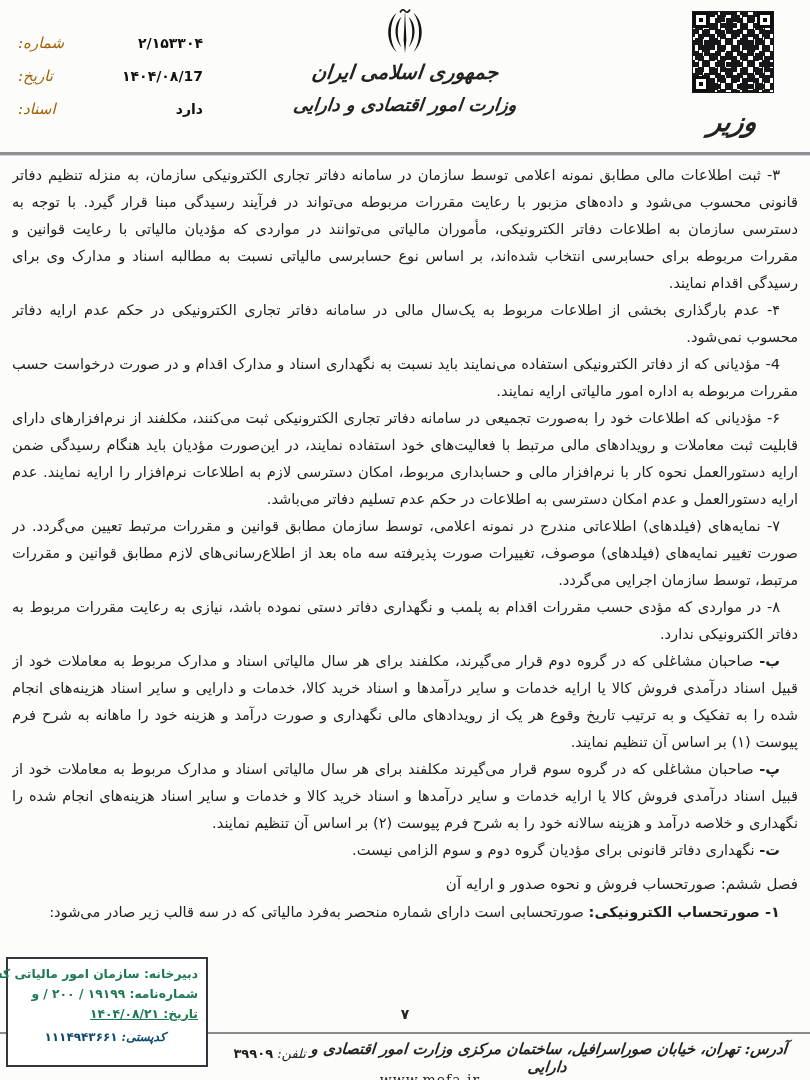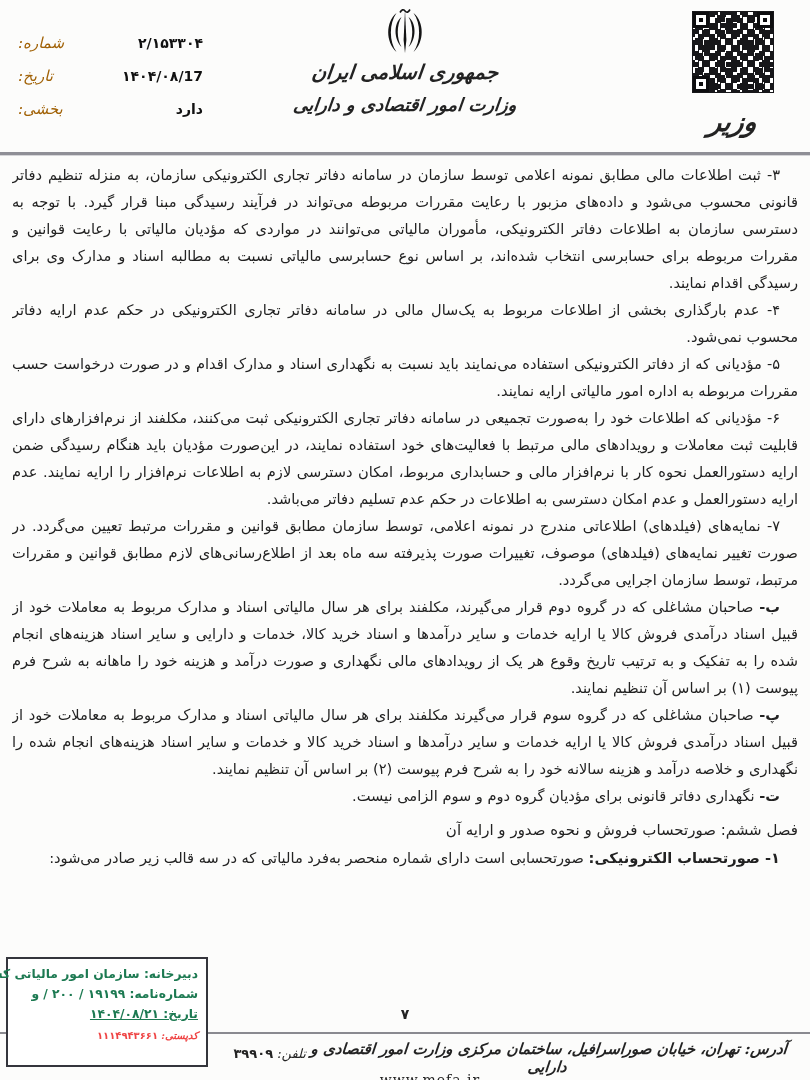--- a/index.html
+++ b/index.html
@@ -49,21 +49,21 @@
   .phone .plabel{font-family:"DejaVu Serif","Liberation Serif",serif;font-style:italic;}
   .phone b{font-weight:bold;}
   .website{position:absolute;top:1072px;left:330px;width:200px;text-align:center;
            font-family:"DejaVu Serif","Liberation Serif",serif;font-size:14px;letter-spacing:1px;}
 
   
   .stamp{position:absolute;top:957px;left:6px;width:202px;height:110px;border:2px solid #34353c;
          background:#fff;box-sizing:border-box;z-index:3;padding:5px 8px 0 4px;direction:rtl;}
   .sline{color:#1d7a52;font-weight:bold;font-size:12.3px;line-height:20px;white-space:nowrap;}
   .sline.under{text-decoration:underline;}
-  .spostal{margin-top:6px;font-size:10px;white-space:nowrap;color:#ef4444;}
+  .spostal{margin-top:6px;font-size:12px;white-space:nowrap;color:#0c4a6e;text-align:center;}
   .spostal .plabel{font-family:"DejaVu Serif","Liberation Serif",serif;font-style:italic;font-weight:bold;}
   .spostal b{font-weight:bold;letter-spacing:.5px;}
 </style>
 </head>
 <body>
 
 <div class="page">
 
   <div class="hdr">
 
@@ -71,21 +71,21 @@
       <div class="meta-row">
         <span class="mvalue">۲/۱۵۳۳۰۴</span>
         <span class="mlabel">شماره:</span>
       </div>
       <div class="meta-row">
         <span class="mvalue">۱۴۰۴/۰۸/17</span>
         <span class="mlabel">تاریخ:</span>
       </div>
       <div class="meta-row">
         <span class="mvalue">دارد</span>
-        <span class="mlabel">بخشی:</span>
+        <span class="mlabel">اسناد:</span>
       </div>
     </div>
 
     <div class="hcenter">
       <svg class="emblem" width="46" height="52" viewBox="0 0 46 52">
         <path d="M23 4 L21.6 34 L23 47 L24.4 34 Z" fill="#141414"></path>
         <path d="M18 6.5 q2.5 -4.5 5 -1.5 q2.5 3 5 -1.5" fill="none" stroke="#141414" stroke-width="1.6"></path>
         <path d="M19.5 11 C11.5 17 11.5 33 19.5 41 C14.5 33 14.5 19 19.5 11 Z" fill="#141414"></path>
         <path d="M26.5 11 C34.5 17 34.5 33 26.5 41 C31.5 33 31.5 19 26.5 11 Z" fill="#141414"></path>
         <path d="M14.5 7 C3.5 16 3.5 36 14.5 46 C7 36 7 17 14.5 7 Z" fill="#141414"></path>
@@ -103,23 +103,24 @@
       </div>
       <div class="minister">وزیر</div>
     </div>
   </div>
 
   <div class="hdr-rule"></div>
 
   <div class="bodytext">
     <p class="para"><b></b><span>۳- ثبت اطلاعات مالی مطابق نمونه اعلامی توسط سازمان در سامانه دفاتر تجاری الکترونیکی سازمان، به منزله تنظیم دفاتر قانونی محسوب می‌شود و داده‌های مزبور با رعایت مقررات مربوطه می‌تواند در فرآیند رسیدگی مبنا قرار گیرد. با توجه به دسترسی سازمان به اطلاعات دفاتر الکترونیکی، مأموران مالیاتی می‌توانند در مواردی که مؤدیان مالیاتی با رعایت قوانین و مقررات مربوطه برای حسابرسی انتخاب شده‌اند، بر اساس نوع حسابرسی مالیاتی نسبت به مطالبه اسناد و مدارک وی برای رسیدگی اقدام نمایند.</span></p>
     <p class="para"><b></b><span>۴- عدم بارگذاری بخشی از اطلاعات مربوط به یک‌سال مالی در سامانه دفاتر تجاری الکترونیکی در حکم عدم ارایه دفاتر محسوب نمی‌شود.</span></p>
-    <p class="para"><b></b><span>۵- مؤدیانی که از دفاتر الکترونیکی استفاده می‌نمایند باید نسبت به نگهداری اسناد و مدارک اقدام و در صورت درخواست حسب مقررات مربوطه به اداره امور مالیاتی ارایه نمایند.</span></p>
+    <p class="para"><b></b><span>4- مؤدیانی که از دفاتر الکترونیکی استفاده می‌نمایند باید نسبت به نگهداری اسناد و مدارک اقدام و در صورت درخواست حسب مقررات مربوطه به اداره امور مالیاتی ارایه نمایند.</span></p>
     <p class="para"><b></b><span>۶- مؤدیانی که اطلاعات خود را به‌صورت تجمیعی در سامانه دفاتر تجاری الکترونیکی ثبت می‌کنند، مکلفند از نرم‌افزارهای دارای قابلیت ثبت معاملات و رویدادهای مالی مرتبط با فعالیت‌های خود استفاده نمایند، در این‌صورت مؤدیان باید هنگام رسیدگی ضمن ارایه دستورالعمل نحوه کار با نرم‌افزار مالی و حسابداری مربوط، امکان دسترسی لازم به اطلاعات نرم‌افزار را ارایه نمایند. عدم ارایه دستورالعمل و عدم امکان دسترسی به اطلاعات در حکم عدم تسلیم دفاتر می‌باشد.</span></p>
     <p class="para"><b></b><span>۷- نمایه‌های (فیلدهای) اطلاعاتی مندرج در نمونه اعلامی، توسط سازمان مطابق قوانین و مقررات مرتبط تعیین می‌گردد. در صورت تغییر نمایه‌های (فیلدهای) موصوف، تغییرات صورت پذیرفته سه ماه بعد از اطلاع‌رسانی‌های لازم مطابق قوانین و مقررات مرتبط، توسط سازمان اجرایی می‌گردد.</span></p>
+    <p class="para"><b></b><span>۸- در مواردی که مؤدی حسب مقررات اقدام به پلمب و نگهداری دفاتر دستی نموده باشد، نیازی به رعایت مقررات مربوط به دفاتر الکترونیکی ندارد.</span></p>
     <p class="para"><b>ب-</b><span> صاحبان مشاغلی که در گروه دوم قرار می‌گیرند، مکلفند برای هر سال مالیاتی اسناد و مدارک مربوط به معاملات خود از قبیل اسناد درآمدی فروش کالا یا ارایه خدمات و سایر درآمدها و اسناد خرید کالا، خدمات و دارایی و سایر اسناد هزینه‌های انجام شده را به تفکیک و به ترتیب تاریخ وقوع هر یک از رویدادهای مالی نگهداری و صورت درآمد و هزینه خود را ماهانه به شرح فرم پیوست (۱) بر اساس آن تنظیم نمایند.</span></p>
     <p class="para"><b>پ-</b><span> صاحبان مشاغلی که در گروه سوم قرار می‌گیرند مکلفند برای هر سال مالیاتی اسناد و مدارک مربوط به معاملات خود از قبیل اسناد درآمدی فروش کالا یا ارایه خدمات و سایر درآمدها و اسناد خرید کالا و خدمات و سایر اسناد هزینه‌های انجام شده را نگهداری و خلاصه درآمد و هزینه سالانه خود را به شرح فرم پیوست (۲) بر اساس آن تنظیم نمایند.</span></p>
     <p class="para"><b>ت-</b><span> نگهداری دفاتر قانونی برای مؤدیان گروه دوم و سوم الزامی نیست.</span></p>
     <p class="heading">فصل ششم: صورتحساب فروش و نحوه صدور و ارایه آن</p>
     <p class="para"><b>۱- صورتحساب الکترونیکی:</b><span> صورتحسابی است دارای شماره منحصر به‌فرد مالیاتی که در سه قالب زیر صادر می‌شود:</span></p>
   </div>
 
   <div class="pagenum">۷</div>
   <div class="footline"></div>
 

